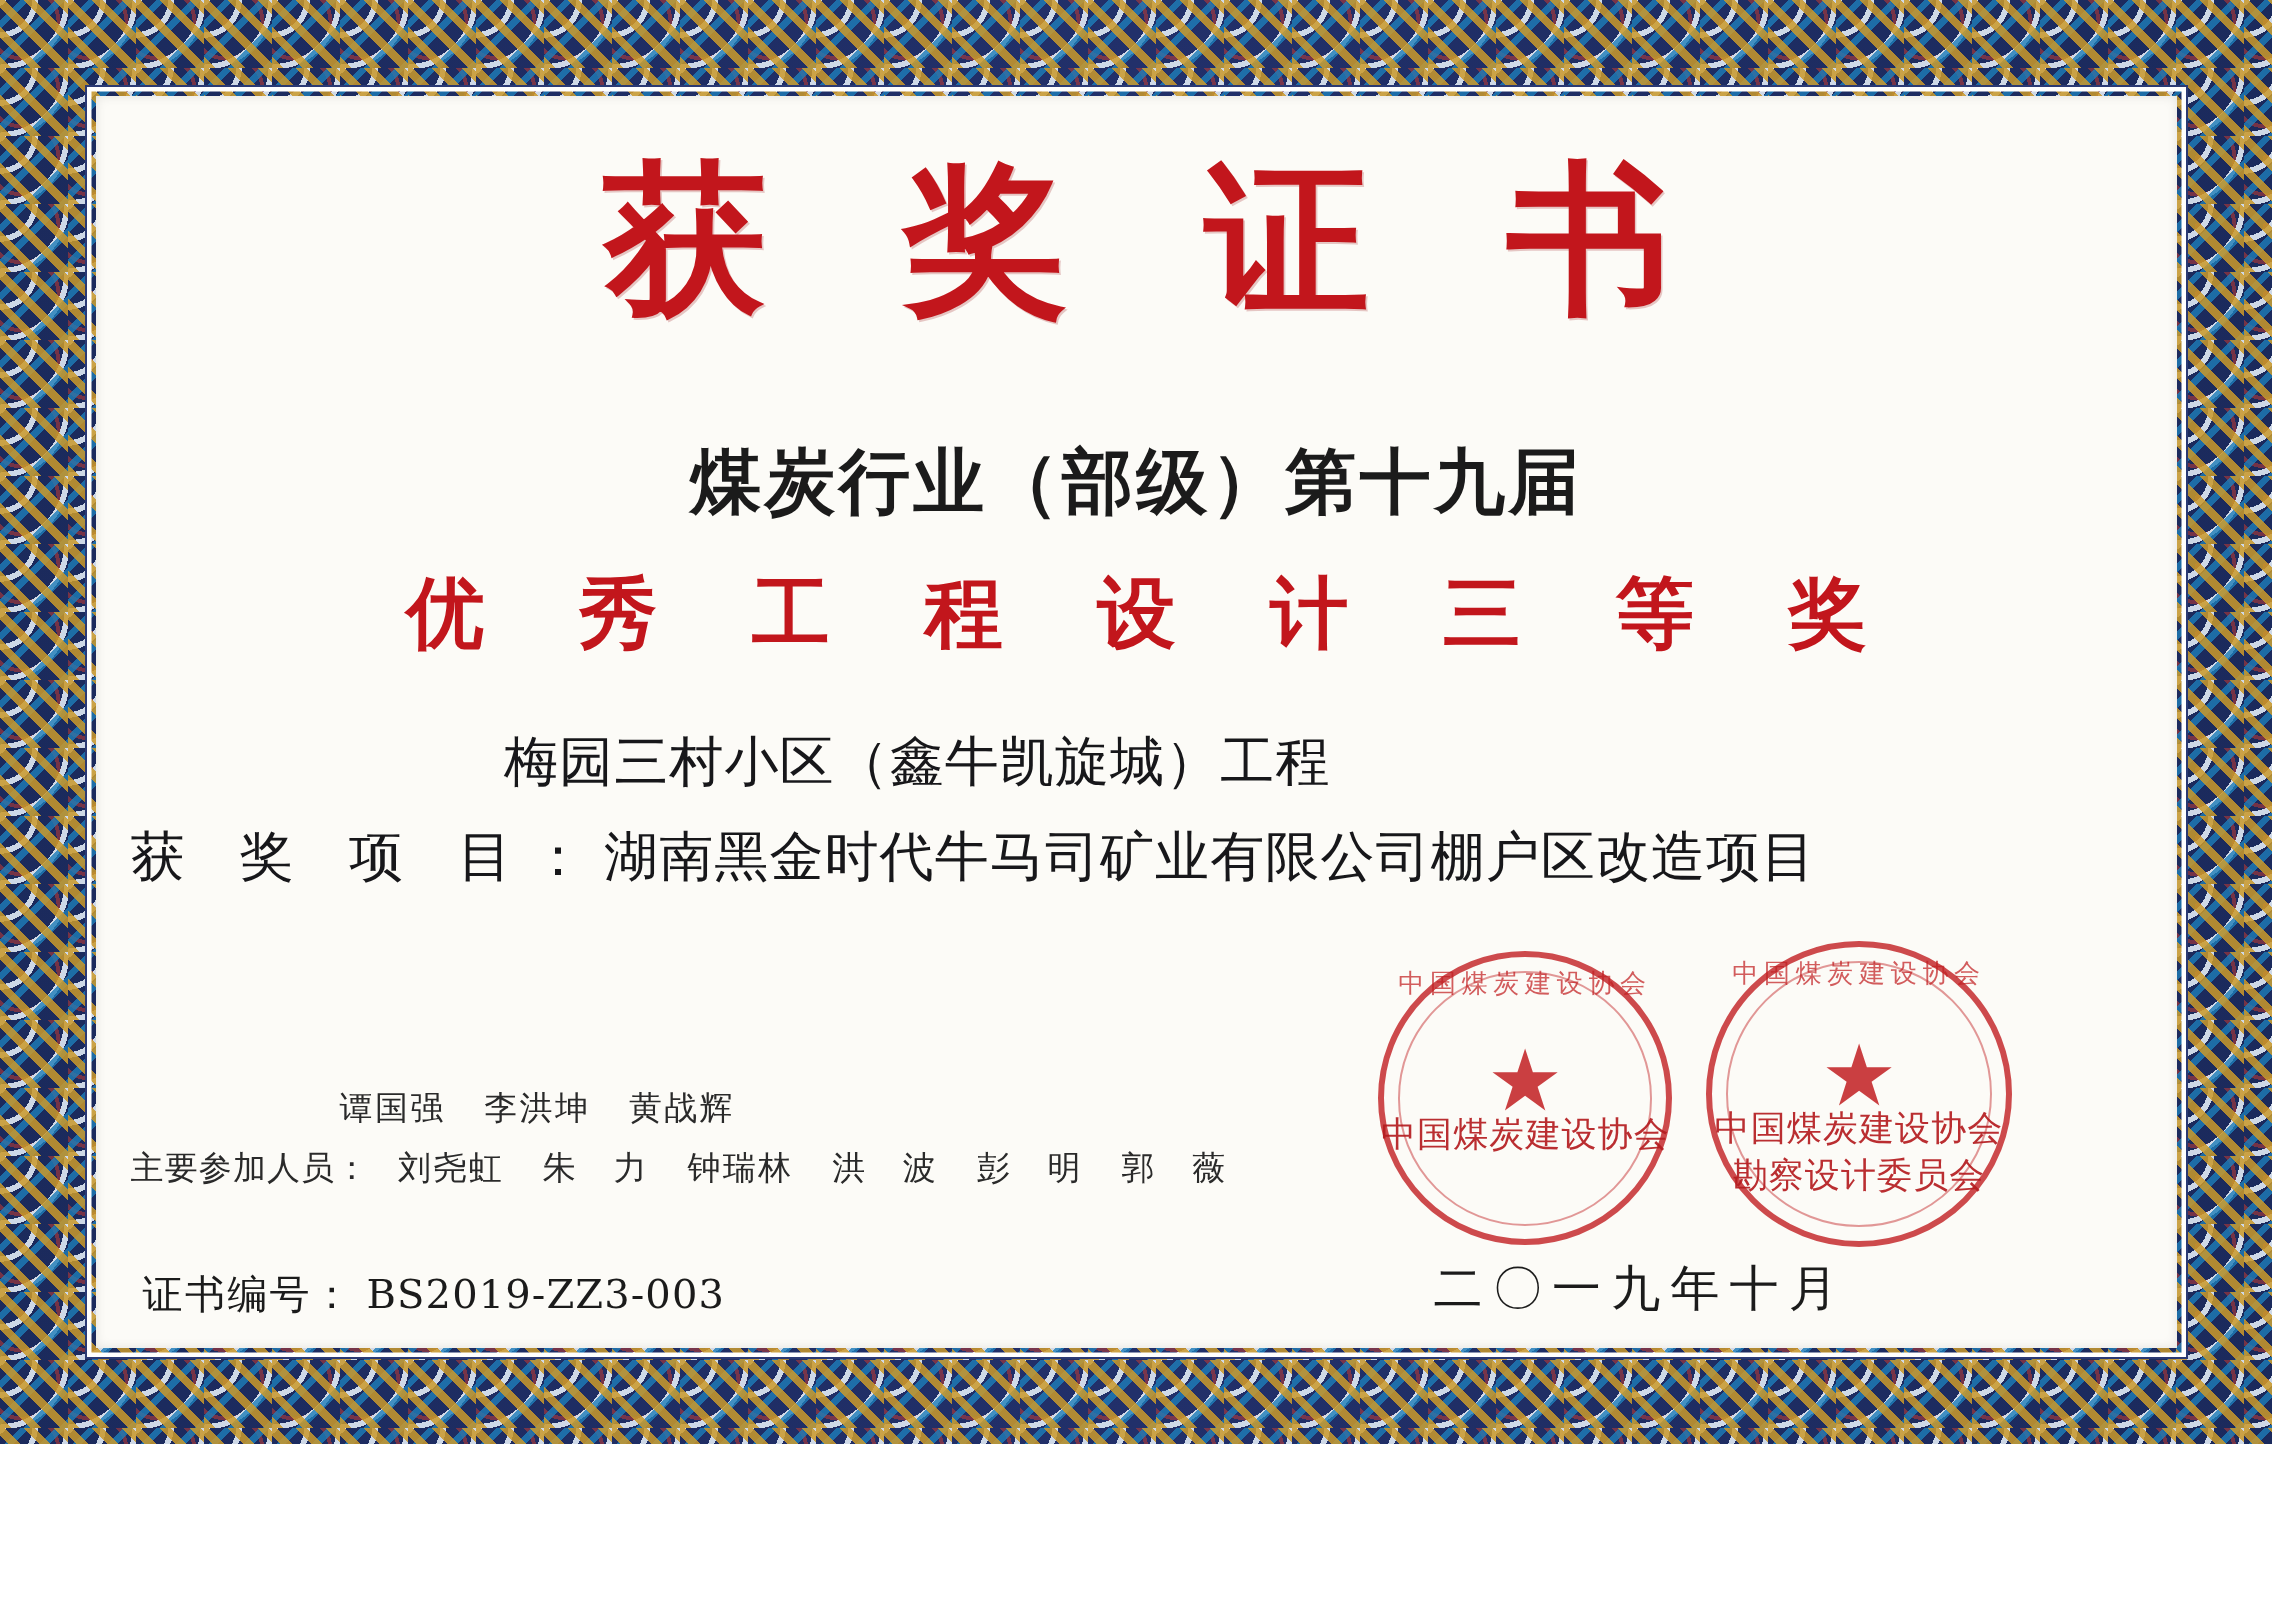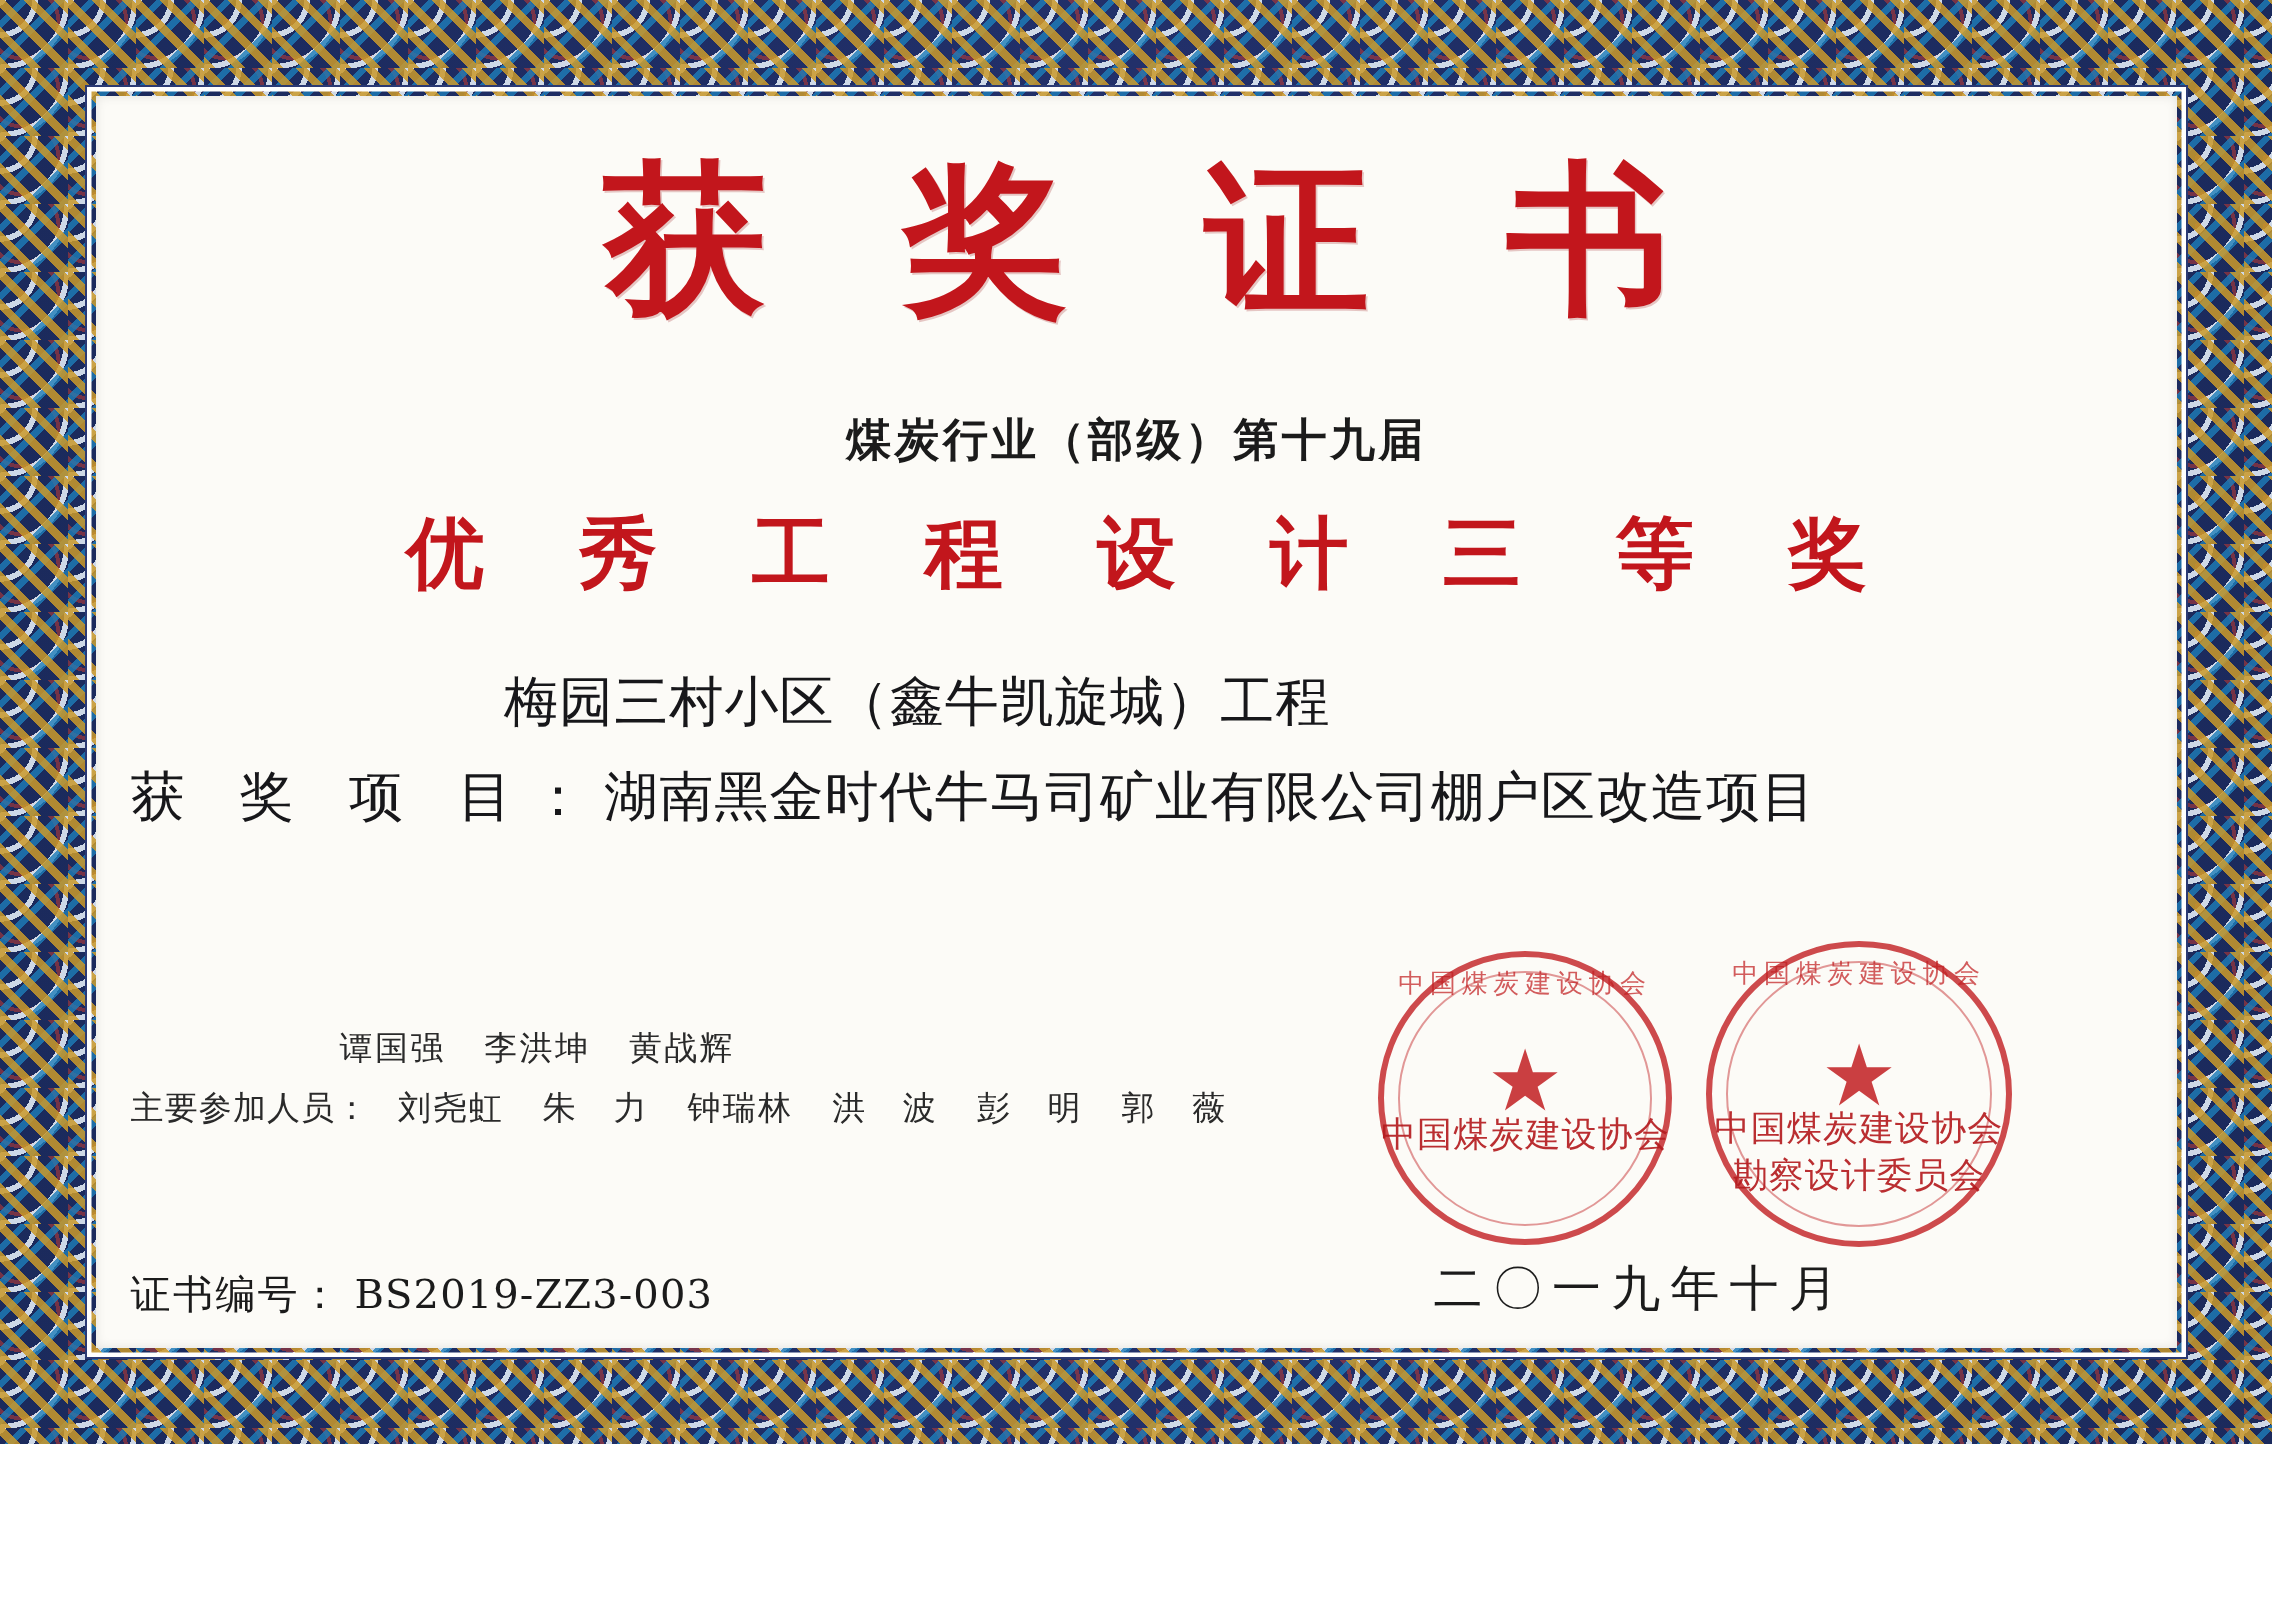--- a/index.html
+++ b/index.html
@@ -102,26 +102,26 @@
     font-weight: 700;
     font-size: 164px;
     letter-spacing: 40px;
     line-height: 1.05;
     text-indent: 40px;
     text-shadow: 1.7px 1.7px 0 rgba(150,10,12,0.22);
     white-space: nowrap;
   }
 
   .subtitle-1 {
-    margin-top: 85px;
+    margin-top: 110px;
     text-align: center;
     color: #1b1b1b;
     font-family: "DejaVu Serif", serif;
     font-weight: 700;
-    font-size: 45px;
+    font-size: 71px;
     letter-spacing: 3.4px;
     white-space: nowrap;
   }
 
   .subtitle-2 {
     margin-top: 32px;
     text-align: center;
     color: #c2161c;
     font-family: Liberation Mono, monospace;
     font-weight: 700;
@@ -181,21 +181,21 @@
   .participants-names span {
     margin-right: 26px;
   }
   .participants-line.second {
     padding-left: 209px;
   }
 
   
   .footer {
     position: absolute;
-    left: 108px;
+    left: 120px;
     right: 108px;
     bottom: 122px;
     display: flex;
     align-items: flex-end;
     justify-content: space-between;
   }
   .cert-no {
     font-family: "DejaVu Serif", serif;
     font-size: 40px;
     letter-spacing: 2.3px;

